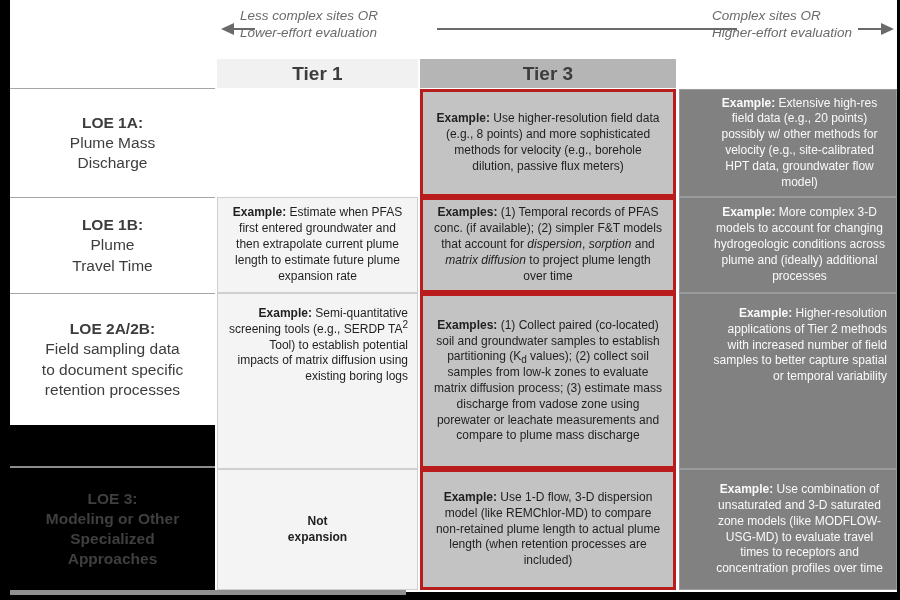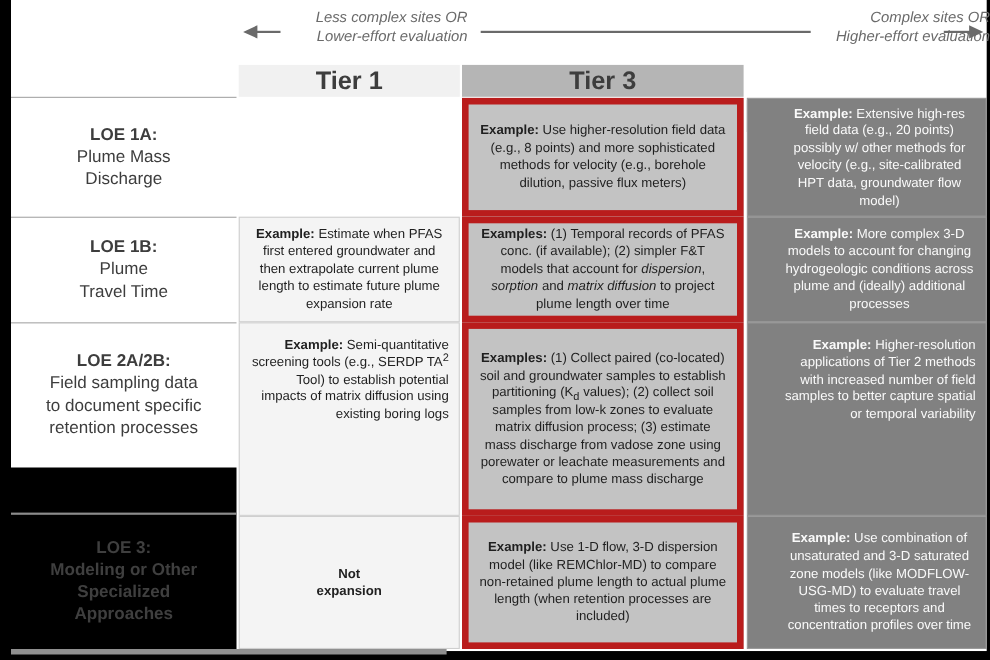--- a/index.html
+++ b/index.html
@@ -5,25 +5,25 @@
   html,body{margin:0;padding:0;background:#000;}
   .canvas{position:relative;width:900px;height:600px;background:#000;overflow:hidden;
           font-family:"Liberation Sans",sans-serif;}
   .white-base{position:absolute;left:10px;top:0;width:887px;height:592px;background:#ffffff;}
 
   
   .axis-line{position:absolute;height:2px;background:#6a6a6a;}
   .axis-head{position:absolute;width:0;height:0;border-top:6px solid transparent;border-bottom:6px solid transparent;}
   .axis-head.left{border-right:13px solid #6a6a6a;}
   .axis-head.right{border-left:13px solid #6a6a6a;}
-  .axis-text{position:absolute;text-align:right;font-style:italic;font-size:13.5px;line-height:1.25;color:#6a6a6a;}
+  .axis-text{position:absolute;text-align:left;font-style:italic;font-size:13.5px;line-height:1.25;color:#6a6a6a;}
 
   
   .hdr{position:absolute;top:59px;height:29px;display:flex;align-items:center;justify-content:center;
-       font-weight:bold;font-size:23px;color:#3d3d3d;}
+       font-weight:bold;font-size:19px;color:#3d3d3d;}
   .hdr.t1{left:217px;width:201px;background:#f1f1f1;}
   .hdr.t2{left:420px;width:256px;background:#b5b5b5;}
   .hdr.t3{left:679px;width:218px;background:#6e6e6e;color:#86efac;margin-top:32px;}
 
   
   .lbl{position:absolute;left:10px;width:205px;display:flex;align-items:center;justify-content:center;
        text-align:center;font-size:15.5px;line-height:1.3;color:#3d3d3d;background:#fff;
        border-top:1px solid #a6a6a6;box-sizing:border-box;white-space:pre-line;}
   .lbl.r1{top:88px;height:109px;}
   .lbl.r2{top:197px;height:96px;}
@@ -31,21 +31,21 @@
   .black-patch{position:absolute;left:10px;top:425px;width:205px;height:167px;background:#000;}
   .loe3-line{position:absolute;left:10px;top:466px;width:205px;height:2px;background:#8c8c8c;}
   .lbl.r4{top:468px;height:122px;background:transparent;border:none;color:#3f3f3f;}
 
   
   .cell{position:absolute;display:flex;flex-direction:column;align-items:center;justify-content:center;
         text-align:center;font-size:12px;line-height:1.32;padding:4px 9px;box-sizing:border-box;white-space:pre-line;}
   .c1{left:217px;width:201px;} .c2{left:420px;width:256px;} .c3{left:679px;width:218px;padding-left:32px;}
   .r1{top:89px;height:108px;} .r2{top:197px;height:96px;} .r3{top:293px;height:176px;} .r4{top:469px;height:121px;}
   .t1bg{background:#f4f4f4;border:1px solid #cfcfcf;color:#1f1f1f;}
-  .t2bg{background:#c3c3c3;border:6px solid #b91c1c;color:#1f1f1f;}
+  .t2bg{background:#c3c3c3;border:3px solid #b91c1c;color:#1f1f1f;}
   .t3bg{background:#818181;border:1px solid #9a9a9a;color:#fafafa;}
   .top-align{justify-content:flex-start;padding-top:12px;text-align:right;}
 
   
   .bottom-strip{position:absolute;left:0;top:592px;width:900px;height:8px;background:#000;}
   .bottom-gray{position:absolute;left:10px;top:590px;width:396px;height:5px;background:#8f8f8f;}
   .left-strip{position:absolute;left:0;top:0;width:10px;height:600px;background:#000;}
 
   sup,sub{line-height:0;}
 </style>

